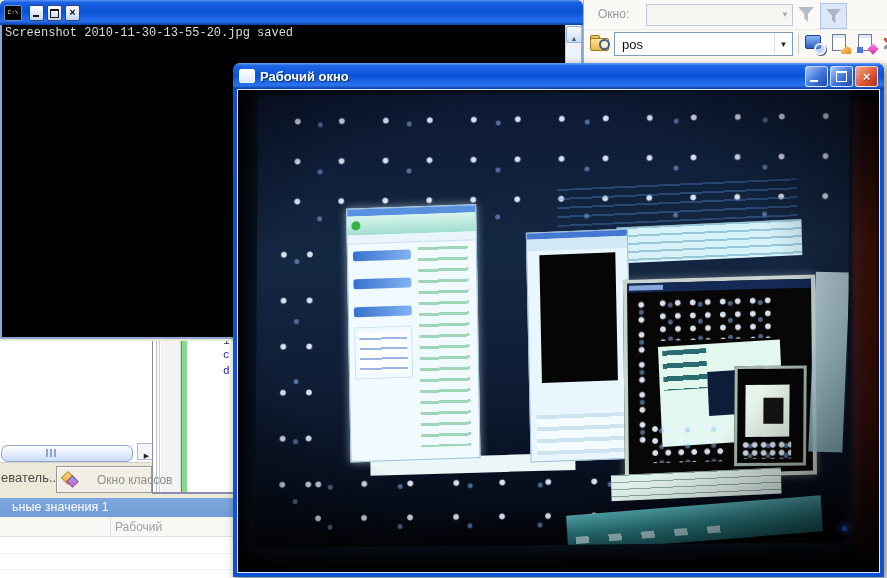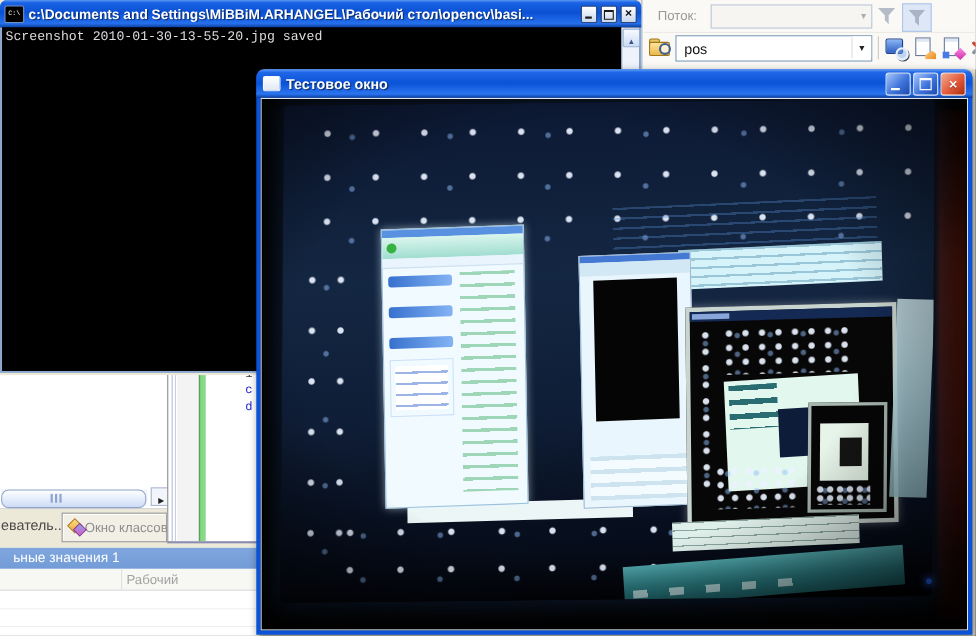--- a/index.html
+++ b/index.html
@@ -54,21 +54,21 @@
   .ed-gutter{position:absolute;left:8px;top:0;width:19px;height:100%;background:#f3f3f3;border-right:1px solid #dcdcdc;}
   .ed-green{position:absolute;left:28px;top:0;width:5px;height:100%;background:#86da86;border-left:1px solid #4e9e4e;}
   .ed-code{position:absolute;left:70px;top:0;width:11px;height:100%;font-family:"Liberation Mono","DejaVu Sans Mono",monospace;font-size:11px;color:#2222cc;}
   .ed-code i{position:absolute;left:0;font-style:normal;}
 
   .tab1-label{left:1px;top:470px;font-size:13px;color:#4a4a4a;}
   .tab2{left:56px;top:466px;width:94px;height:25px;background:#f2f0e6;border:1px solid #9a9a9a;box-shadow:inset 1px 1px 0 #ffffff;display:flex;align-items:center;}
   .dmd{width:8px;height:8px;transform:rotate(45deg);}
   .dmd-y{position:absolute;left:6px;top:6px;background:linear-gradient(135deg,#ffe080,#e8a838);border:1px solid #b87818;}
   .dmd-p{position:absolute;left:11px;top:10px;background:linear-gradient(135deg,#88a8f0,#d858c8);border:1px solid #8838a0;width:7px;height:7px;}
-  .tab2-label{margin-left:20px;font-size:12px;color:#8e8e8e;white-space:nowrap;text-align:right;}
+  .tab2-label{margin-left:40px;font-size:12px;color:#8e8e8e;white-space:nowrap;text-align:right;}
 
   .watch-panel{left:0;top:498px;width:236px;height:80px;background:#fff;}
   .watch-header{position:absolute;left:0;top:0;width:100%;height:37px;background:linear-gradient(180deg,#7fa6de,#6792cf);color:#fff;font-size:12.5px;line-height:19px;padding-left:12px;white-space:nowrap;overflow:hidden;}
   .watch-colhdr{position:absolute;left:0;top:19px;width:100%;height:19px;background:#f7f7f4;border-bottom:1px solid #dcdcdc;}
   .watch-coldiv{position:absolute;left:110px;top:19px;width:1px;height:19px;background:#e0e0e0;}
   .watch-valuelbl{position:absolute;left:115px;top:22px;font-size:12px;color:#a2a2a2;}
   .wrow{position:absolute;left:0;width:100%;height:1px;background:#efefef;}
 
   
   .term{left:0;top:0;width:583px;height:339px;background:#000;border:2px solid #8ca8d0;border-top:none;border-radius:7px 7px 0 0;box-sizing:border-box;}
@@ -163,21 +163,21 @@
     background-image:repeating-linear-gradient(90deg,rgba(255,255,255,.55) 0 13px,transparent 13px 33px);}
   .ph-led{position:absolute;left:604px;top:436px;width:5px;height:5px;border-radius:50%;background:#2b6bff;box-shadow:0 0 7px 2px rgba(60,110,255,.7);}
   .ph-vignette{position:absolute;inset:0;pointer-events:none;
     background:radial-gradient(ellipse at 45% 45%,transparent 52%,rgba(0,0,0,.5) 84%,rgba(0,0,0,.82) 100%);}
 </style>
 </head>
 <body>
 
 <div class="abs ide-topbar">
   <div class="ide-row1">
-    <span class="thread-label">Поток:</span>
+    <span class="thread-label">Окно:</span>
     <div class="thread-combo">
       <span></span>
       <span class="dd-arrow">▼</span>
     </div>
     <div class="funnel funnel-plain"></div>
     <div class="funnel-btn">
       <div class="funnel"></div>
     </div>
   </div>
   <div class="ide-row2">
@@ -248,45 +248,44 @@
   <div class="watch-colhdr"></div>
   <div class="watch-coldiv"></div>
   <span class="watch-valuelbl">Рабочий</span>
   <div class="wrow" style="top:55px;"></div>
   <div class="wrow" style="top:71px;"></div>
 </div>
 
 <div class="abs term">
   <div class="term-titlebar">
     <div class="term-ico">C:\</div>
-    <div class="term-title">c:\Documents and Settings\MiBBiM.ARHANGEL\Рабочий стол\opencv\basi...</div>
     <div class="tbtn">
         <div class="bar"></div>
       </div>
     <div class="tbtn">
         <div class="box"></div>
       </div>
     <div class="tbtn">
         <div class="x">×</div>
       </div>
   </div>
   <div class="term-body">
-    <div>Screenshot 2010-01-30-13-55-20.jpg saved</div>
+    <div>Screenshot 2010-11-30-13-55-20.jpg saved</div>
   </div>
   <div class="term-scroll">
     <div class="sc-up">
       <span>▲</span>
     </div>
   </div>
 </div>
 
 <div class="abs testwin">
   <div class="tw-titlebar">
     <div class="tw-ico"></div>
-    <div class="tw-title">Тестовое окно</div>
+    <div class="tw-title">Рабочий окно</div>
     <div class="xpbtn">
         <div class="bar"></div>
       </div>
     <div class="xpbtn">
         <div class="box"></div>
       </div>
     <div class="xpbtn close">
         <div class="x">×</div>
       </div>
   </div>

